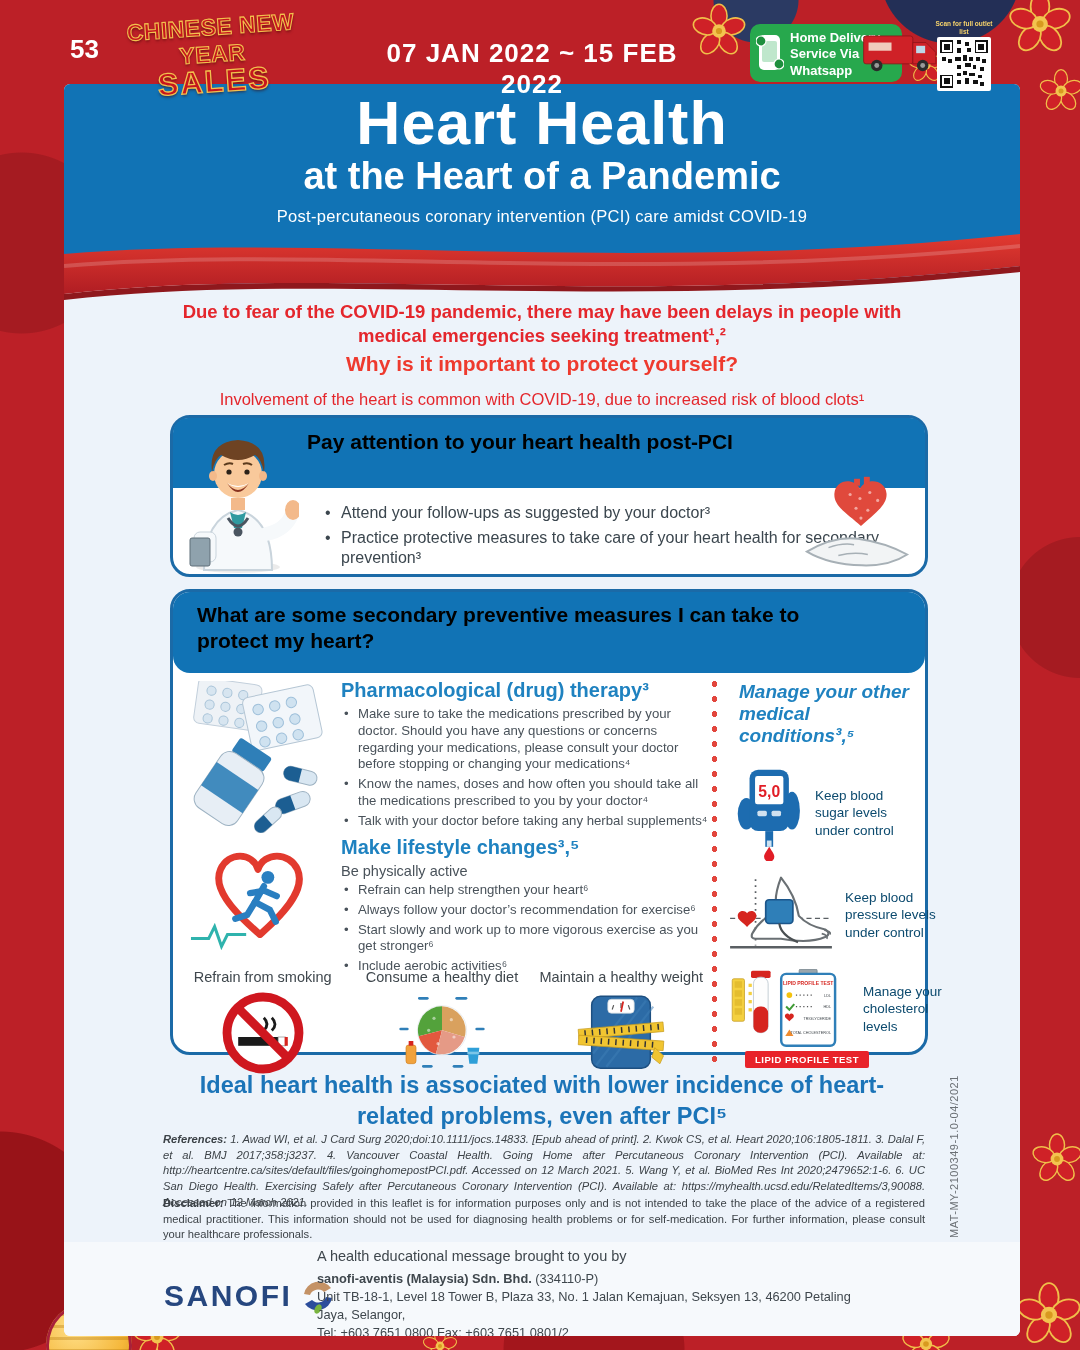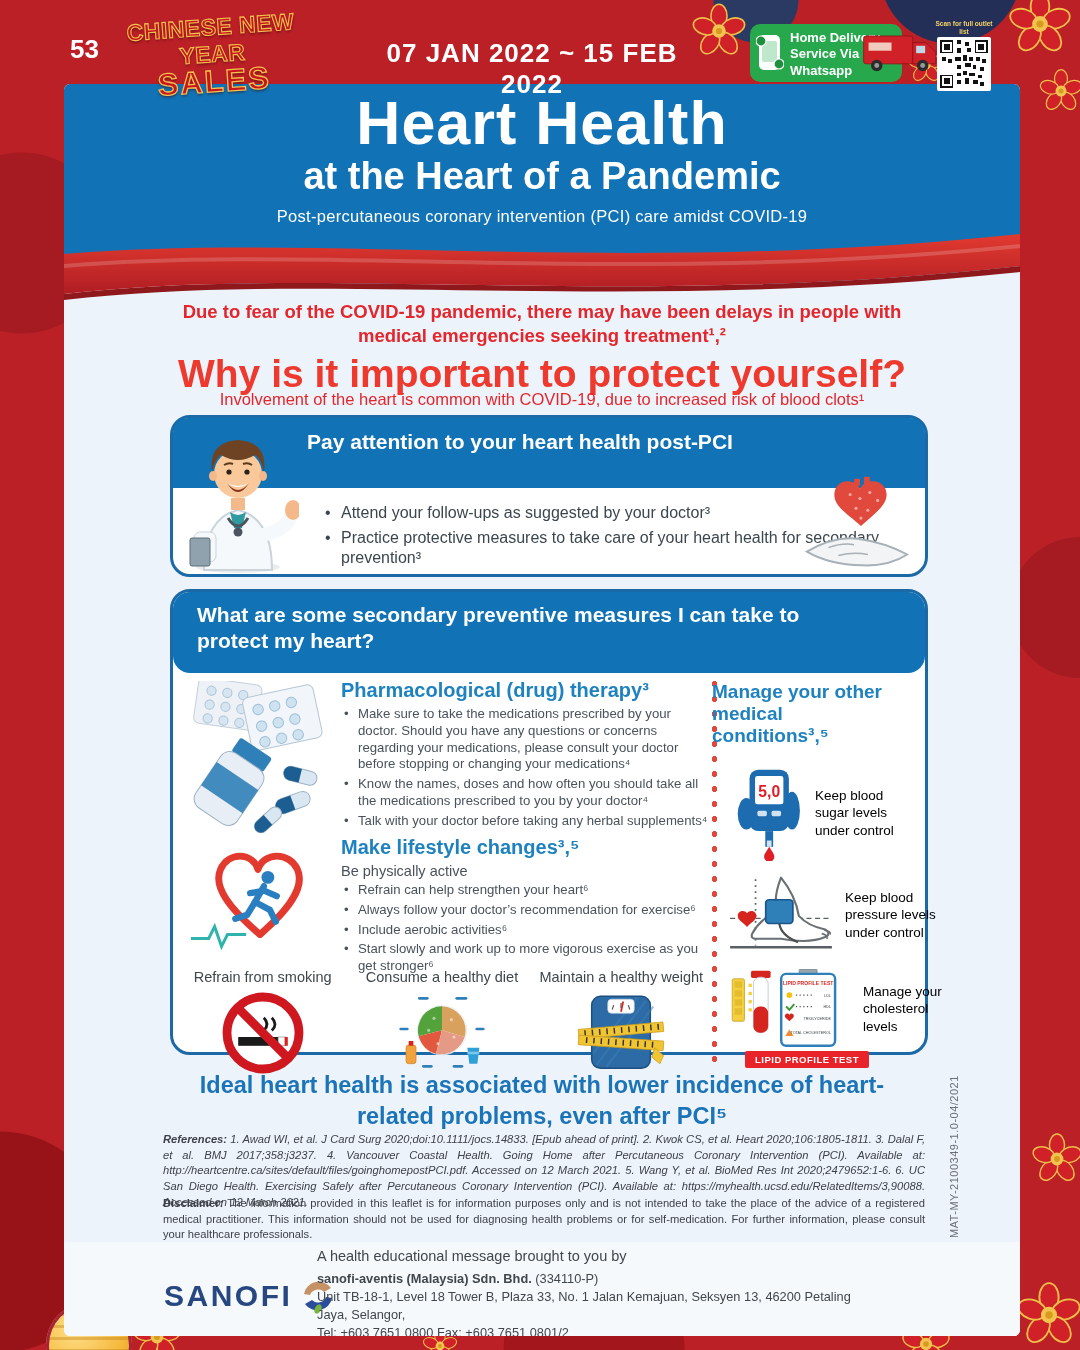--- a/index.html
+++ b/index.html
@@ -40,24 +40,24 @@
   .card{position:absolute;left:64px;top:84px;width:956px;height:1252px;background:#edf3fa;
     border-radius:6px;overflow:hidden;z-index:2;}
   .hero{position:absolute;top:0;left:0;width:100%;height:200px;background:#1173b5;color:#fff;text-align:center;}
   .hero .t{font-size:61px;font-weight:800;letter-spacing:1px;margin-top:7px;line-height:1.05;}
   .hero .s{font-size:38px;font-weight:800;line-height:1.05;margin-top:2px;}
   .hero .g{font-size:16.5px;margin-top:10px;letter-spacing:.3px;}
   .ribbon{position:absolute;top:130px;left:0;width:956px;height:95px;}
   .alert{position:absolute;top:216px;left:98px;width:760px;text-align:center;color:#e4262c;
     font-weight:700;font-size:18.5px;line-height:1.3;}
   .question{position:absolute;top:268px;left:98px;width:760px;text-align:center;color:#ee3a2e;
-    font-weight:800;font-size:39px;}
+    font-weight:800;font-size:21px;}
   .answer{position:absolute;top:306px;left:98px;width:760px;text-align:center;color:#e4262c;font-size:16.5px;}
   .ibox{position:absolute;left:106px;background:#fff;border:3px solid #1b6aa7;border-radius:20px;box-sizing:border-box;}
-  .ibox .head{background:#1173b5;color:#ffffff;font-weight:800;font-size:21px;line-height:1.22;
+  .ibox .head{background:#1173b5;color:#000000;font-weight:800;font-size:21px;line-height:1.22;
     border-radius:15px 15px 0 0;box-sizing:border-box;}
   .box1{top:331px;width:758px;height:162px;}
   .box1 .head{height:70px;padding:11px 20px 0 134px;}
   .doctor{position:absolute;left:4px;top:4px;width:122px;height:152px;}
   .b1list{position:absolute;left:148px;top:80px;width:560px;margin:0;padding:0;list-style:none;}
   .b1list li{position:relative;padding-left:20px;margin:5px 0;font-size:16px;color:#3b464e;line-height:1.25;}
   .b1list li::before{content:"•";position:absolute;left:4px;color:#3b464e;}
   .hearthand{position:absolute;right:8px;top:58px;width:118px;height:98px;}
   .box2{top:505px;width:758px;height:466px;}
   .box2 .head{height:81px;padding:10px 90px 0 24px;border-radius:17px;}
@@ -71,23 +71,23 @@
   .slist li::before{content:"•";position:absolute;left:3px;color:#49525a;}
   .pillsvg{position:absolute;left:8px;top:8px;width:152px;height:152px;}
   .pharma{position:absolute;left:168px;top:6px;width:368px;}
   .runnersvg{position:absolute;left:16px;top:170px;width:138px;height:118px;}
   .lifestyle{position:absolute;left:168px;top:163px;width:368px;}
   .lifestyle .sub{font-size:14.5px;color:#49525a;margin:1px 0 2px 0;}
   .habits{position:absolute;left:0;top:296px;width:538px;display:flex;}
   .habit{flex:1;text-align:center;}
   .habit .lab{font-size:14.5px;color:#3f474d;margin-bottom:4px;}
   .habit svg{width:88px;height:88px;}
-  .manage-h{position:absolute;left:539px;top:8px;width:170px;}
+  .manage-h{position:absolute;left:566px;top:8px;width:170px;font-style:italic;}
   .mrow{position:absolute;left:560px;display:flex;align-items:center;}
-  .mrow .lab{font-size:13.5px;color:#000000;line-height:1.3;width:102px;margin-left:8px;}
+  .mrow .lab{font-size:13.5px;color:#0c4a6e;line-height:1.3;width:102px;margin-left:8px;}
   .sugar{top:92px;} .sugar svg{width:74px;height:96px;}
   .bp{top:196px;} .bp svg{width:112px;height:92px;margin-left:-8px;}
   .chol{top:296px;} .chol svg{width:128px;height:80px;margin-left:-6px;}
   .lipidbadge{position:absolute;left:572px;top:378px;background:#e8232a;color:#fff;font-weight:800;
     font-size:9.5px;letter-spacing:.5px;padding:3px 10px;border-radius:2px;}
   .closing{position:absolute;top:986px;left:98px;width:760px;text-align:center;color:#1b74b8;
     font-weight:800;font-size:23.5px;line-height:1.3;}
   .refs,.disc{position:absolute;left:99px;width:762px;font-size:11.2px;color:#3c4247;
     line-height:1.4;text-align:justify;}
   .refs{top:1048px;font-style:italic;} .disc{top:1112px;}
@@ -336,22 +336,22 @@
             <path d="M67 59 l-8 13 l-12 4"></path>
           </g>
         </svg>
 
         <div class="lifestyle">
           <div class="hblue">Make lifestyle changes³,⁵</div>
           <div class="sub">Be physically active</div>
           <ul class="slist">
             <li>Refrain can help strengthen your heart⁶</li>
             <li>Always follow your doctor’s recommendation for exercise⁶</li>
+            <li>Start slowly and work up to more vigorous exercise as you get stronger⁶</li>
             <li>Include aerobic activities⁶</li>
-            <li>Start slowly and work up to more vigorous exercise as you get stronger⁶</li>
           </ul>
         </div>
 
         <div class="habits">
           <div class="habit">
             <div class="lab">Refrain from smoking</div>
             <svg viewBox="0 0 110 110">
               <circle cx="55" cy="55" r="45" fill="#fff" stroke="#cf171f" stroke-width="11"></circle>
               <rect x="24" y="60" width="50" height="11" fill="#1a1a1a"></rect>
               <rect x="74" y="60" width="9" height="11" fill="#fff" stroke="#999"></rect>

